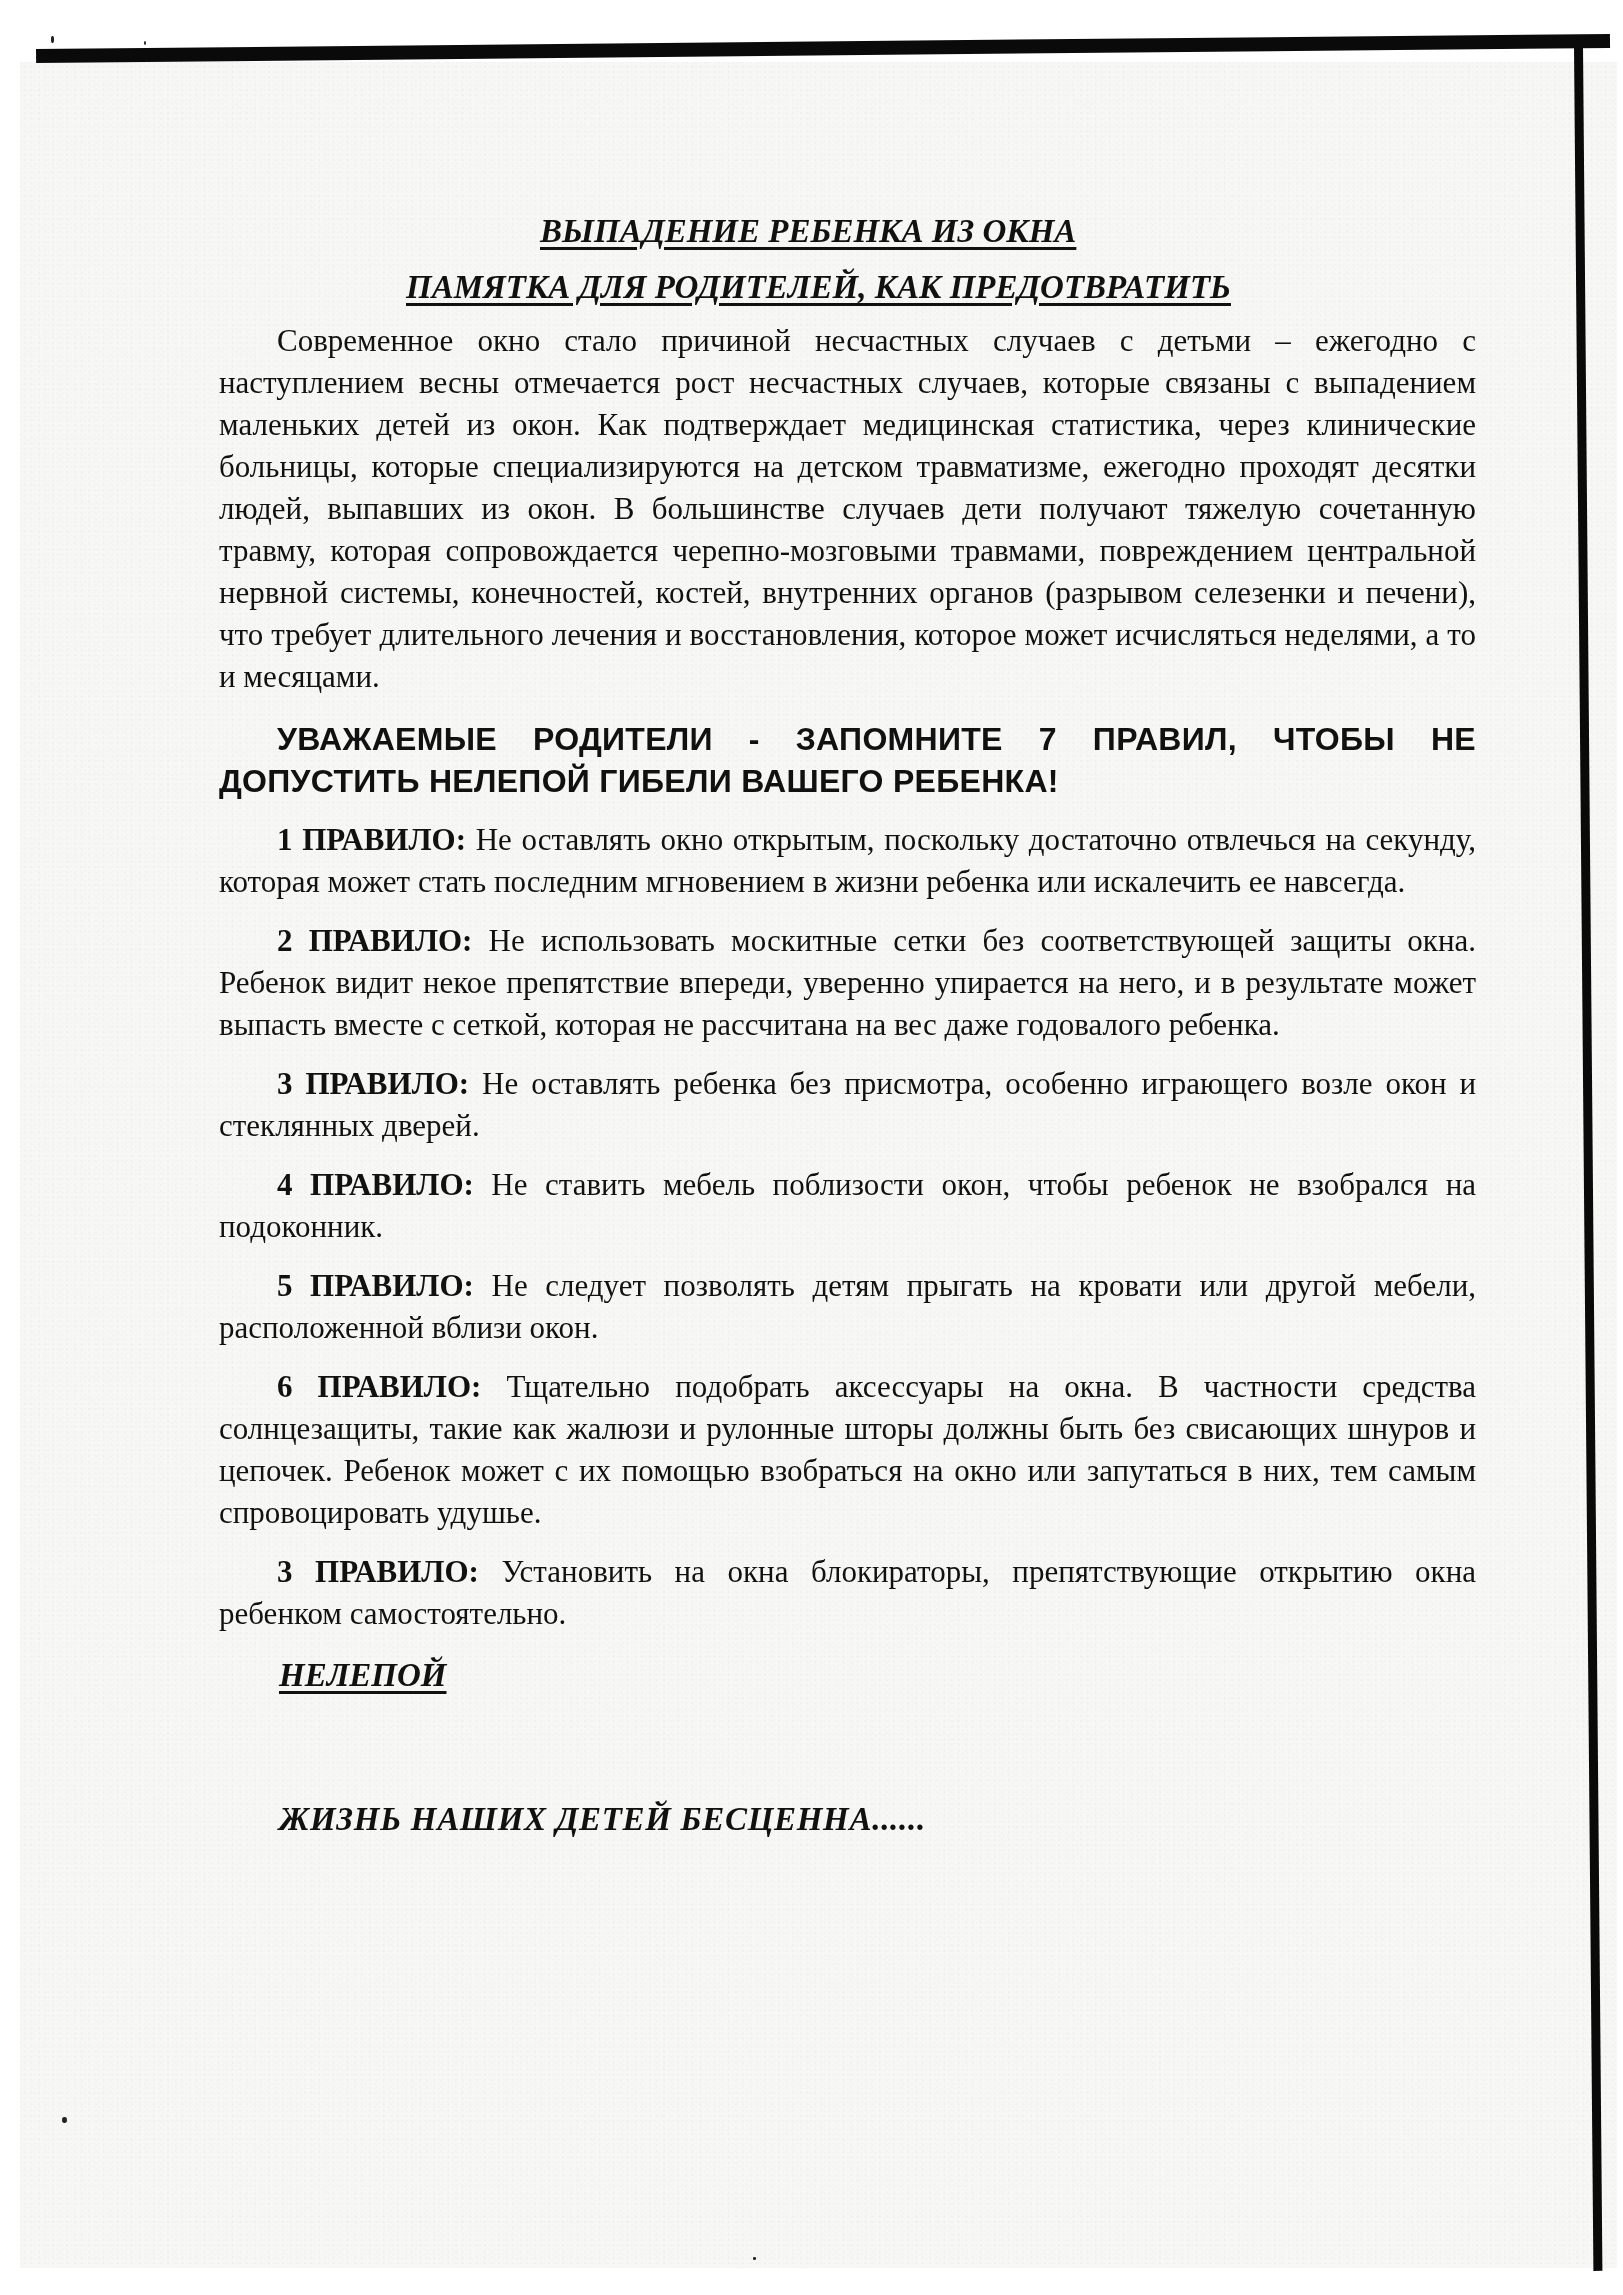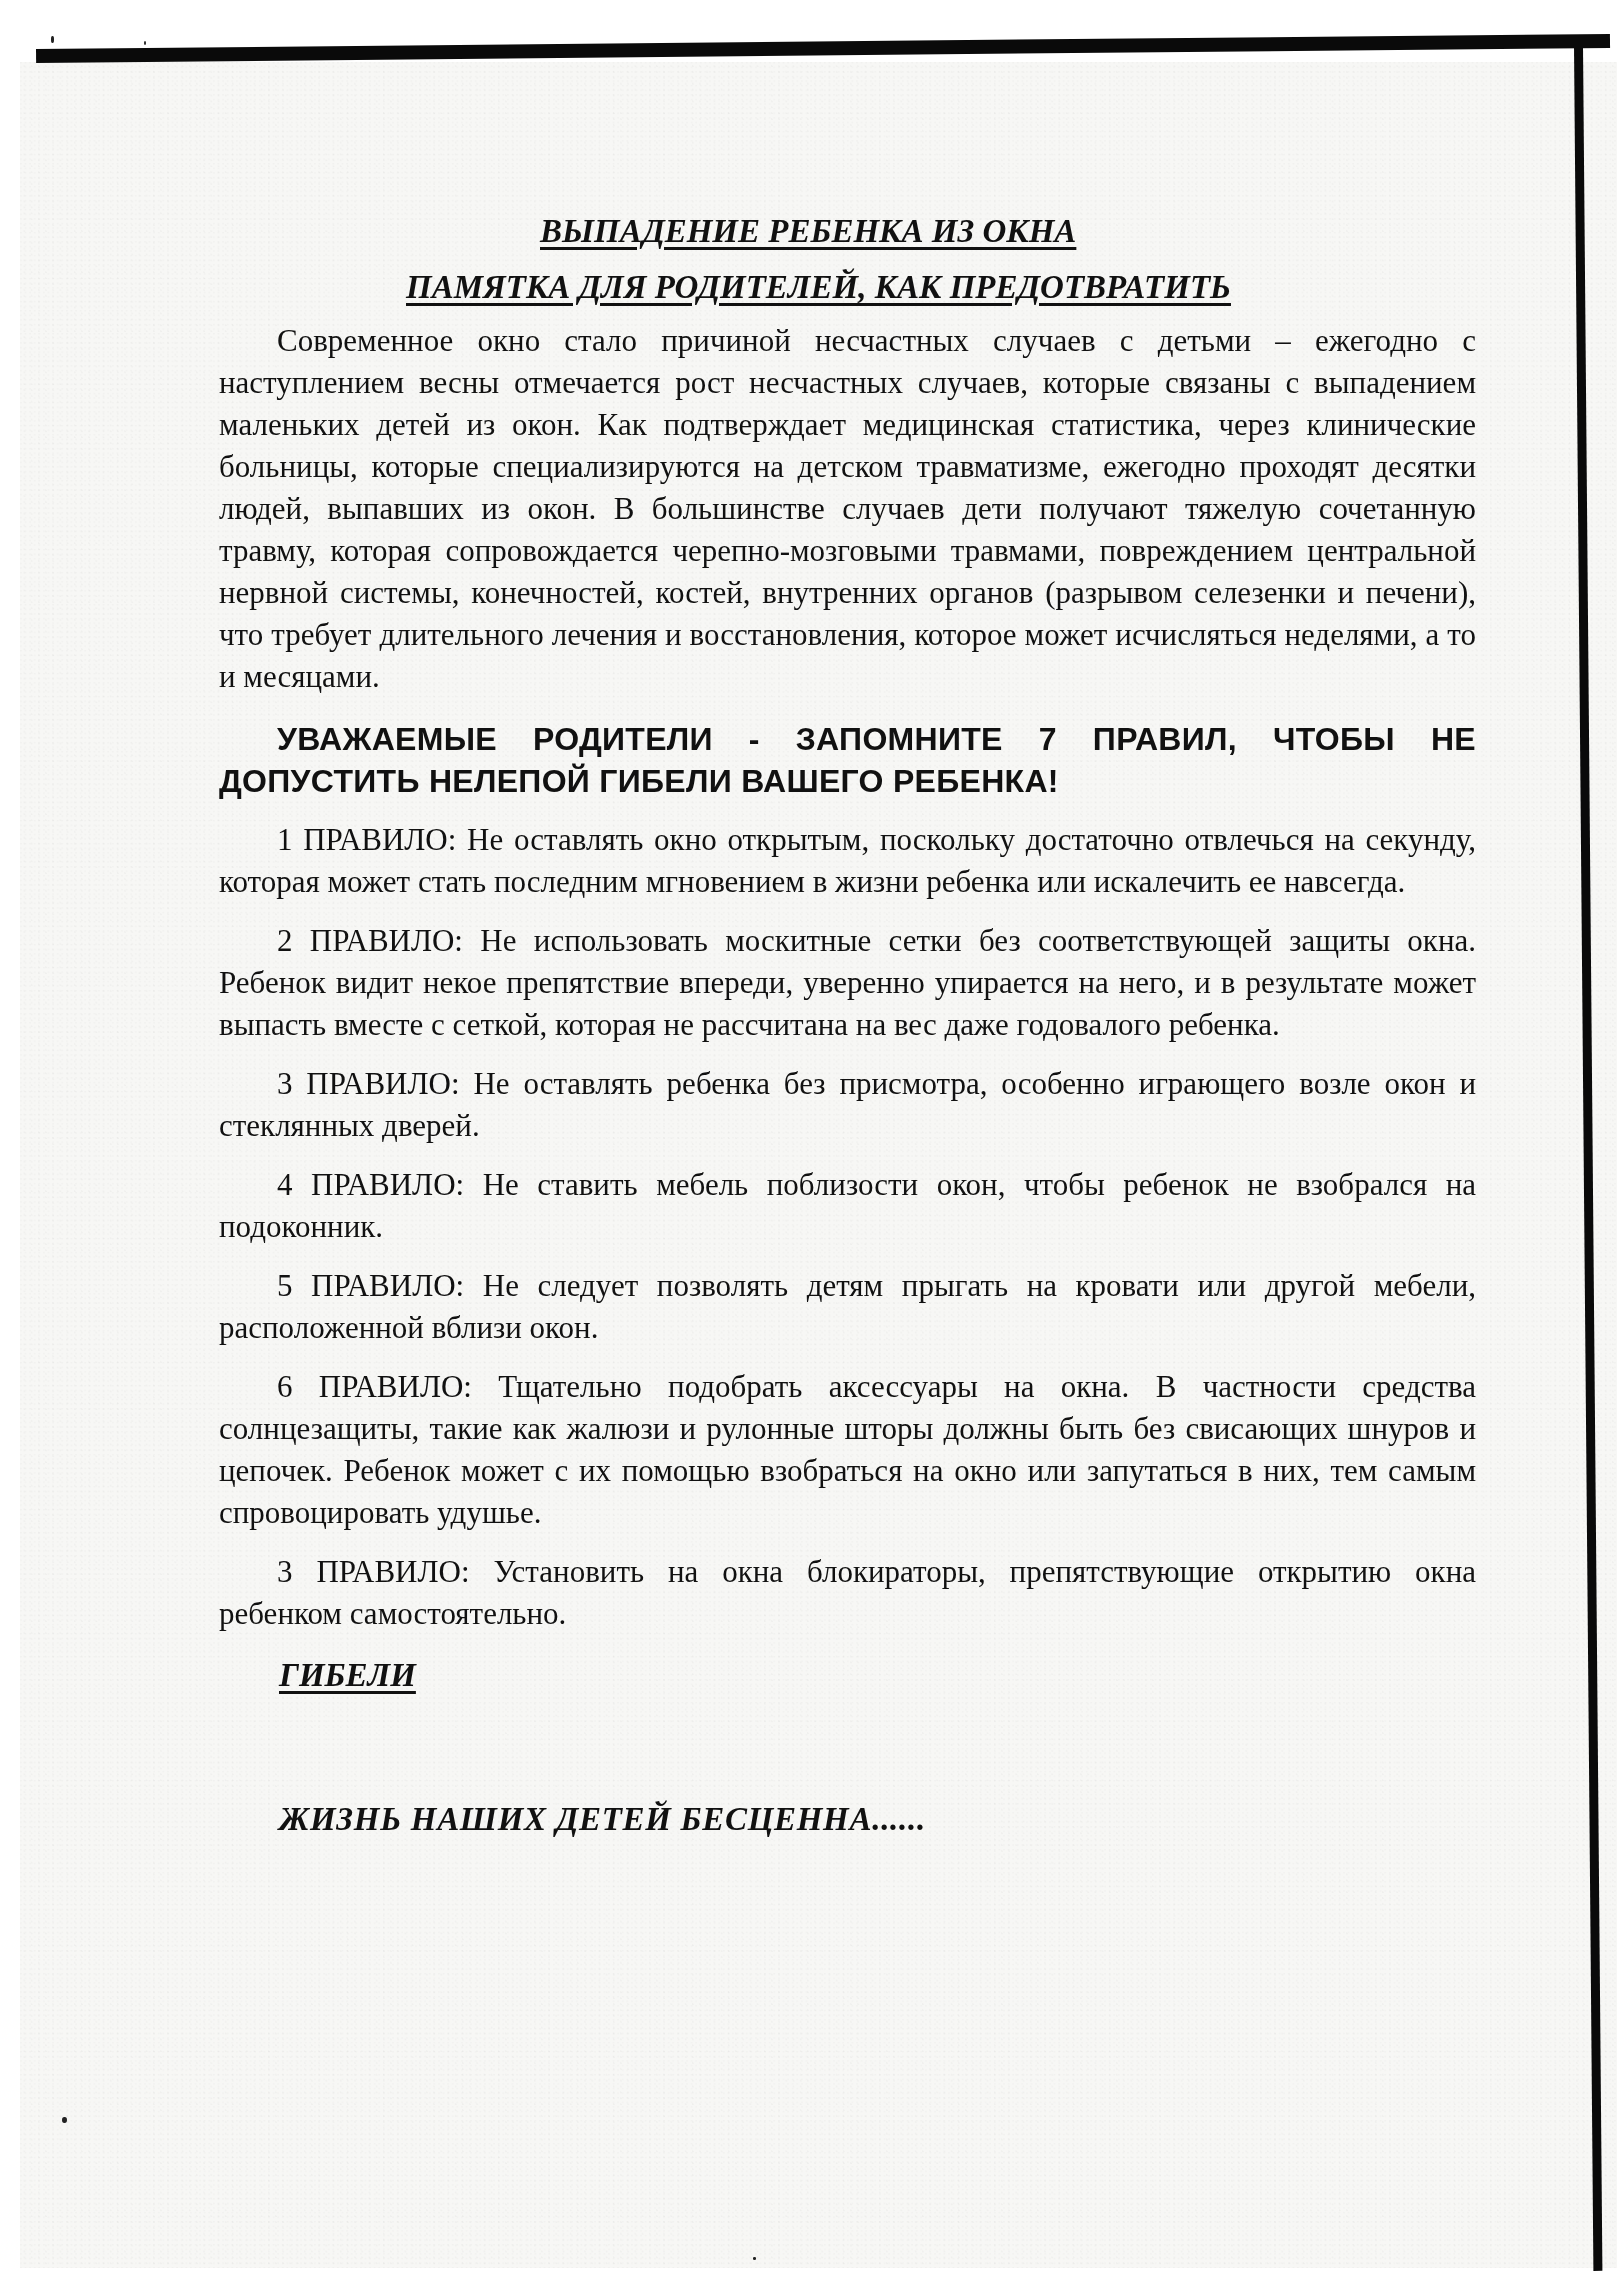--- a/index.html
+++ b/index.html
@@ -84,21 +84,21 @@
       letter-spacing: 0.3px;
     }
     .rule {
       font-size: 31px;
       line-height: 42px;
       text-align: justify;
       text-indent: 58px;
       margin: 17px 0 0 0;
     }
     .rule .rule-label {
-      font-weight: normal;
+      font-weight: bold;
       margin-top: 7px;
     }
     .remember {
       font-style: italic;
       font-weight: bold;
       text-decoration: underline;
       text-decoration-thickness: 2.6px;
       text-underline-offset: 5.2px;
       font-size: 33px;
       margin: 17px 0 0 60px;
@@ -167,19 +167,19 @@
   <p class="rule">
     <span class="rule-label">6 ПРАВИЛО:</span>
     <span>Тщательно подобрать аксессуары на окна. В частности средства солнцезащиты, такие как жалюзи и рулонные шторы должны быть без свисающих шнуров и цепочек. Ребенок может с их помощью взобраться на окно или запутаться в них, тем самым спровоцировать удушье.</span>
   </p>
 
   <p class="rule">
     <span class="rule-label">3 ПРАВИЛО:</span>
     <span>Установить на окна блокираторы, препятствующие открытию окна ребенком самостоятельно.</span>
   </p>
 
-  <h2 class="remember">ГИБЕЛИ</h2>
+  <h2 class="remember">НЕЛЕПОЙ</h2>
 
 
   <p class="closing">ЖИЗНЬ НАШИХ ДЕТЕЙ БЕСЦЕННА......</p>
 
 </div>
 
 
 </body></html>

